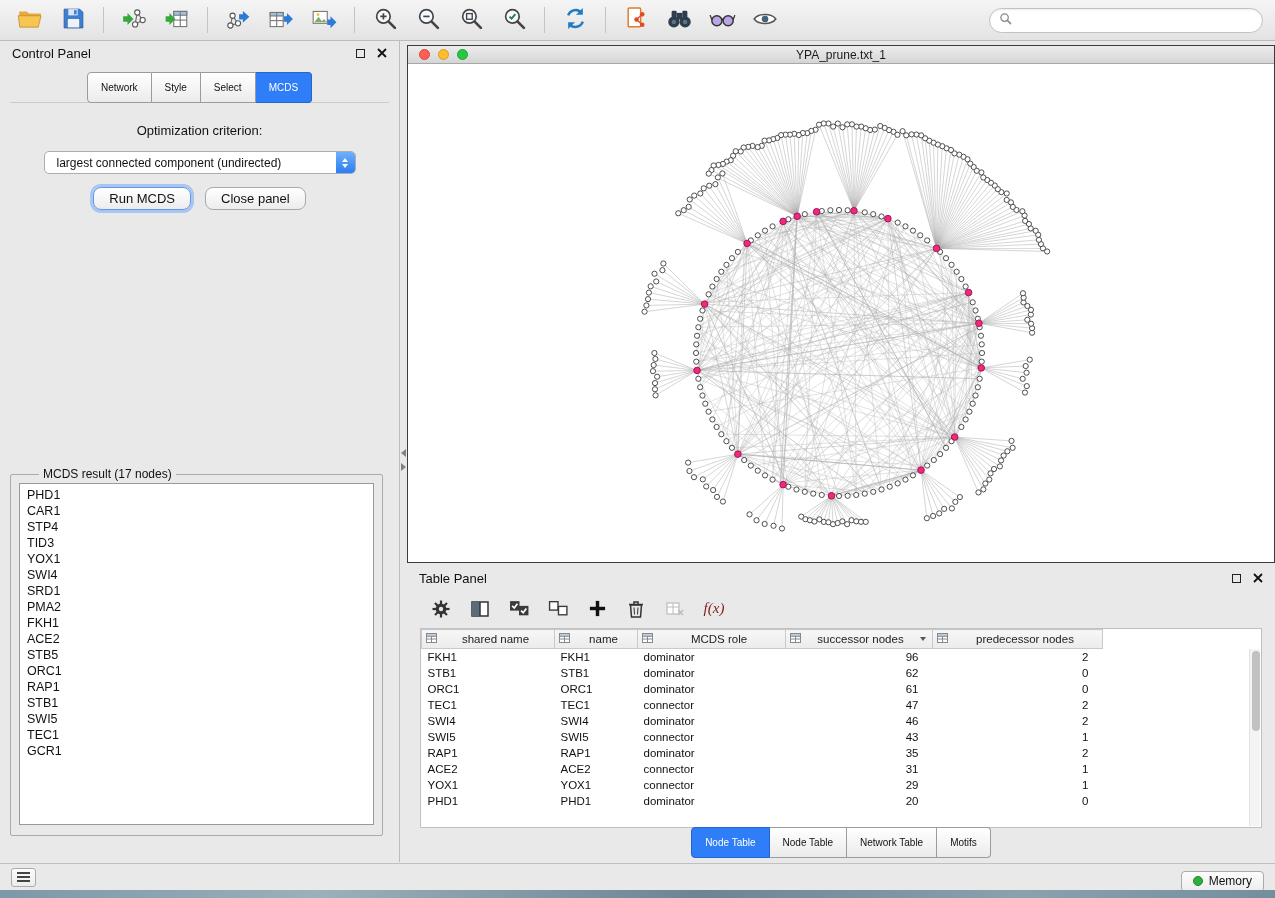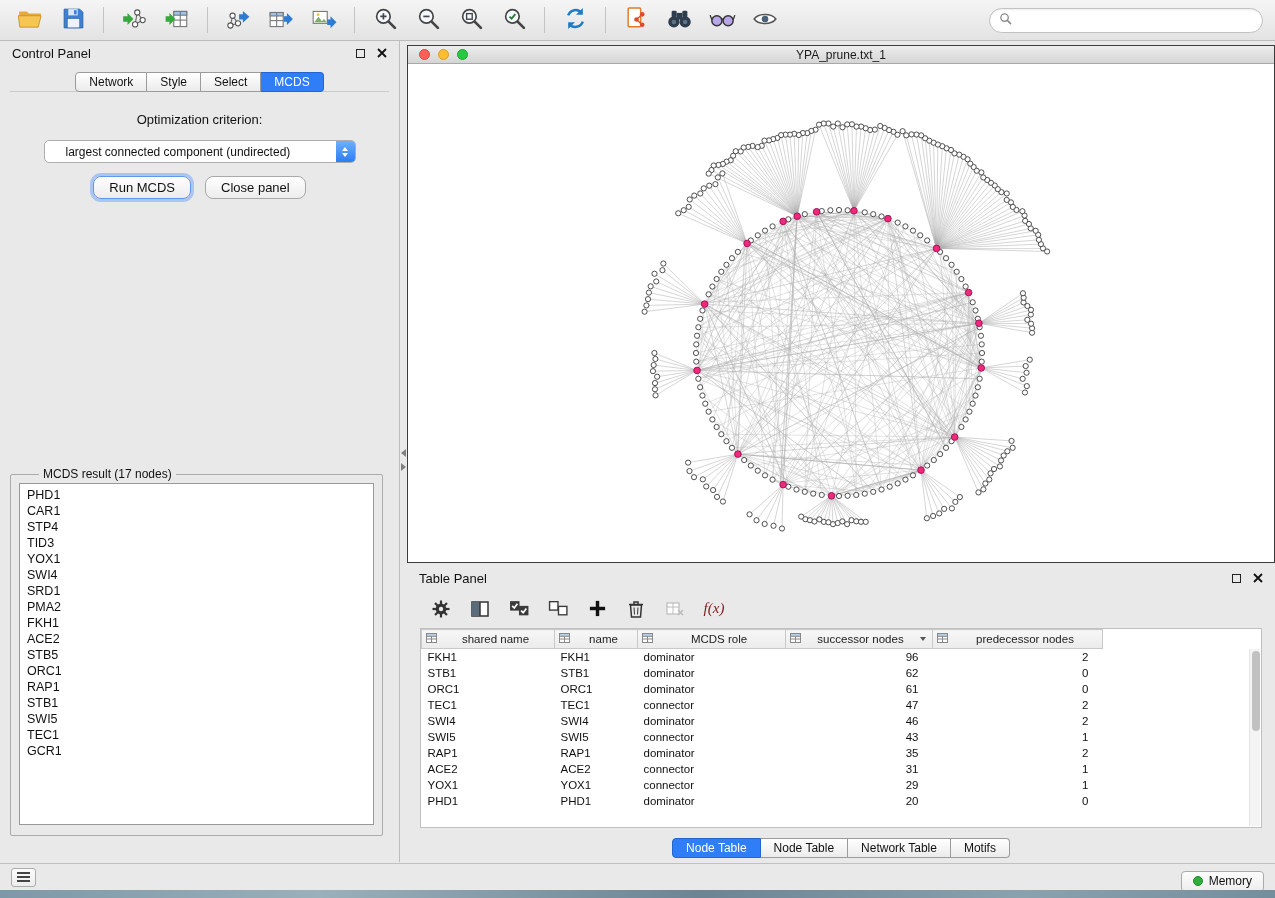--- a/index.html
+++ b/index.html
@@ -22,29 +22,29 @@
   
   .panel-header { height:24px; display:flex; align-items:center; padding:0 12px; font-size:13px; color:#111; }
   .win-btns { margin-left:auto; display:flex; gap:12px; align-items:center; }
   .float-ico { width:9px; height:9px; border:1.5px solid #222; display:inline-block; }
 
   
   .control-panel { position:absolute; left:0; top:41px; width:400px; bottom:36px;
     background:#e9e9e9; border-right:1px solid #bdbdbd; }
   .cp-tabs-row { display:flex; justify-content:center; margin:7px 10px 0; border-bottom:1px solid #cbcbcb; }
   .seg-tabs { display:flex; margin-bottom:-1px; }
-  .seg-tab { padding:2px 13px; font-size:12px; color:#111; background:linear-gradient(#ffffff,#ebebeb);
+  .seg-tab { padding:9px 13px; font-size:10px; color:#111; background:linear-gradient(#ffffff,#ebebeb);
     border:1px solid #9b9b9b; border-left:none; white-space:nowrap; }
   .seg-tab:first-child { border-left:1px solid #9b9b9b; border-radius:4px 0 0 4px; }
   .seg-tab:last-child { border-radius:0 4px 4px 0; }
   .seg-tab.active { background:#2f7ef7; color:#fff; border-color:#2465cf; }
   .opt-label { text-align:center; font-size:13px; margin-top:20px; color:#111; }
   .combo { width:312px; height:23px; margin:13px auto 0; background:#fff; border:1px solid #adadad;
     border-radius:5px; display:flex; align-items:center; position:relative; }
-  .combo-text { font-size:12px; padding-left:21px; color:#111; flex:1; white-space:nowrap; overflow:hidden; }
+  .combo-text { font-size:12px; padding-left:12px; color:#111; flex:1; white-space:nowrap; overflow:hidden; }
   .combo-stepper { width:19px; align-self:stretch; background:linear-gradient(#6fb0fc,#2b7df5);
     border-radius:0 4px 4px 0; display:flex; flex-direction:column; align-items:center; justify-content:center; gap:2px; }
   .combo-stepper i { display:block; width:0; height:0; border-left:3.5px solid transparent; border-right:3.5px solid transparent; }
   .combo-stepper i.up { border-bottom:4px solid #fff; }
   .combo-stepper i.down { border-top:4px solid #fff; }
   .btn-row { display:flex; justify-content:center; gap:14px; margin-top:13px; }
   .btn { font:13px "Liberation Sans",sans-serif; height:23px; padding:0 15px; color:#111;
     background:linear-gradient(#ffffff,#ececec); border:1px solid #a9a9a9; border-radius:8px; }
   .btn.focus { border-color:#5f97ef; box-shadow:0 0 0 3px rgba(93,152,247,.45); }
   .result-group { position:absolute; left:10px; right:16px; top:426px; bottom:26px;

